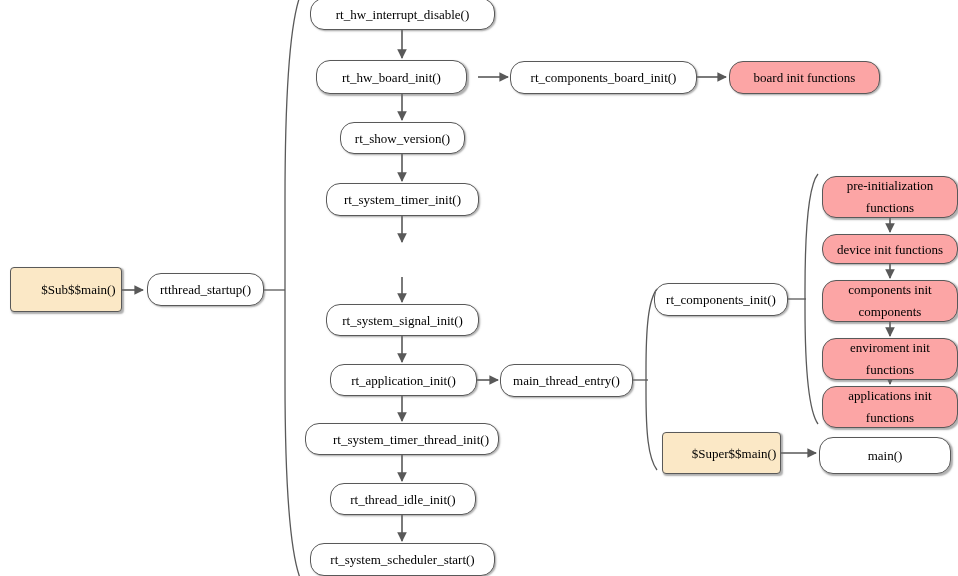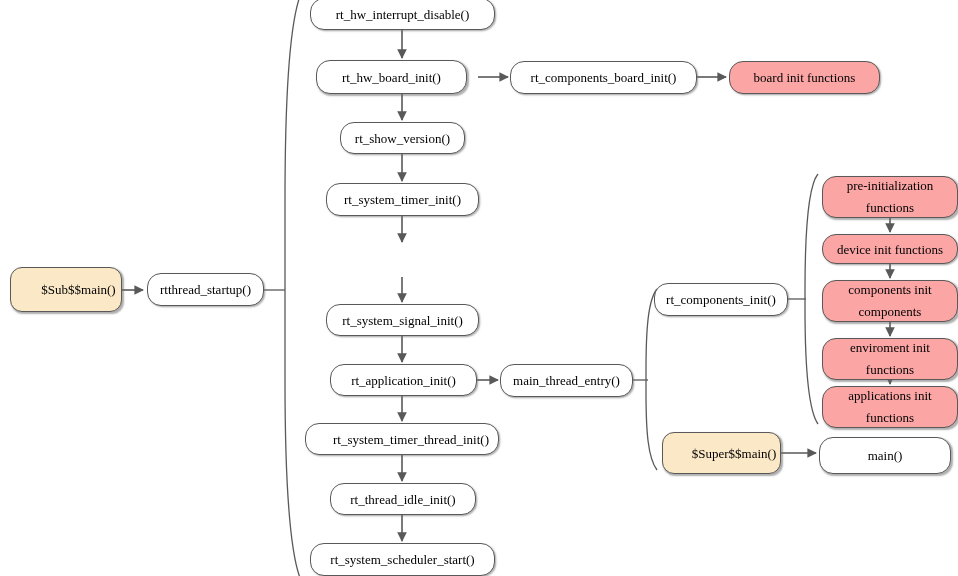--- a/index.html
+++ b/index.html
@@ -34,21 +34,21 @@
   }
   .node.two-line {
     white-space: normal;
     line-height: 22px;
   }
   .node.blue {
     background: #fca5a5;
   }
   .node.cream {
     background: #fbe8c6;
-    border-radius: 12px;
+    border-radius: 4px;
     border: 1px solid #595959;
     padding-left: 31px;
   }
   svg.overlay {
     position: absolute;
     left: 0;
     top: 0;
     width: 958px;
     height: 576px;
     pointer-events: none;

